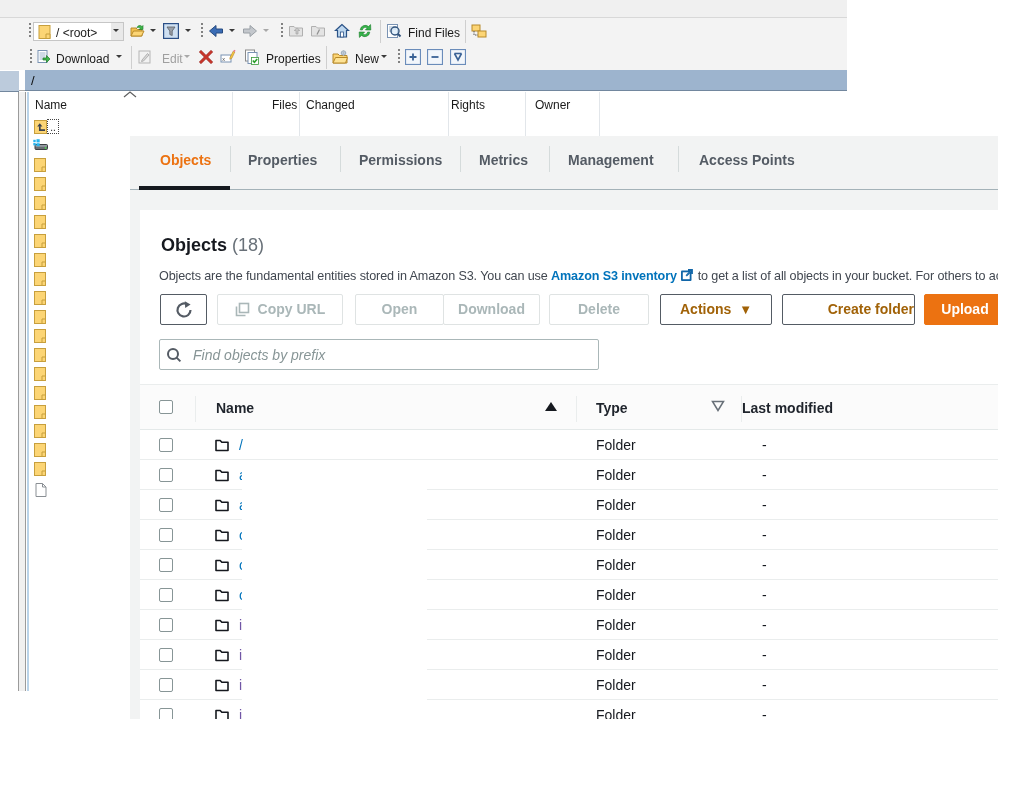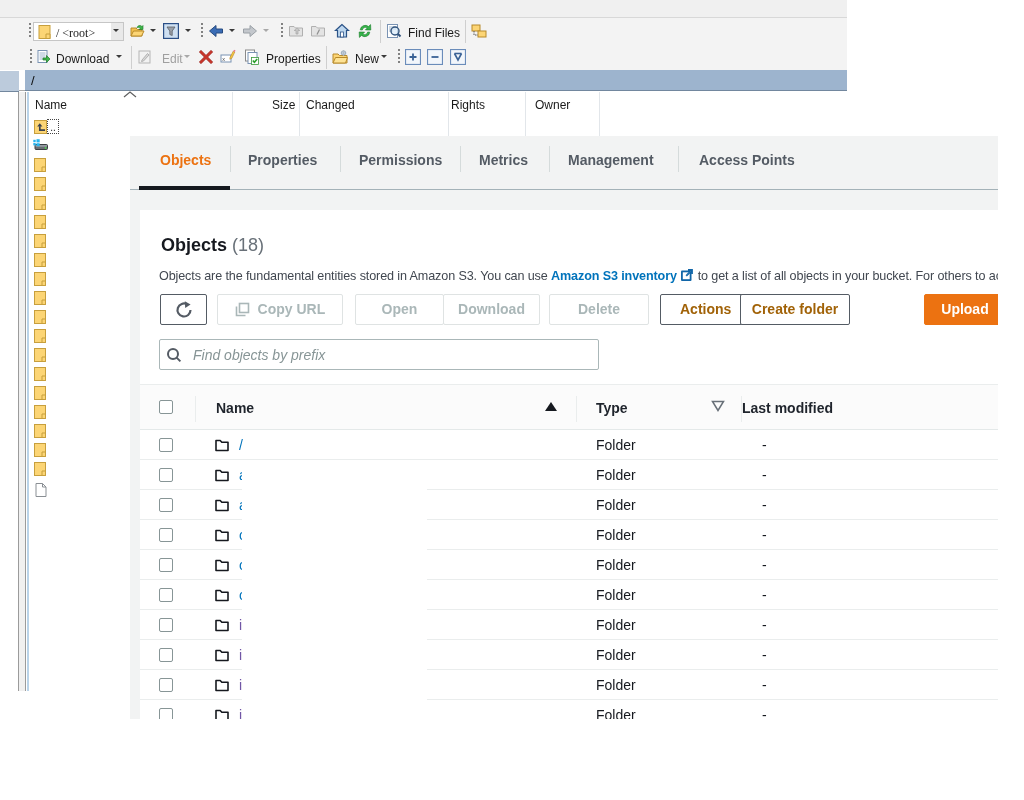--- a/index.html
+++ b/index.html
@@ -39,21 +39,21 @@
 <div class="abs" id="leftwhite"></div>
 
 <div class="abs grip" style="left:29px;top:23px;height:16px;"></div>
 <div class="abs" style="left:33px;top:22px;width:91px;height:19px;background:#ffffff;border:1px solid #c6c6c6;box-sizing:border-box;"></div>
 <div class="abs" style="left:111px;top:23px;width:12px;height:17px;background:#e9e9e9;"></div>
 <div class="abs dd" style="left:113px;top:29px;"></div>
 <div class="abs ticon" id="ic-folder1" style="left:37px;top:24px;"><svg width="16" height="16" viewBox="0 0 16 16">
       <rect x="2" y="1.5" width="11" height="13" fill="#fcd575" stroke="#c79f3d"></rect>
       <path d="M9 10 h4 v4.5 h-4 z" fill="#fcd575" stroke="#c79f3d"></path>
     </svg></div>
-<div class="abs tbtext" style="left:56px;top:25px;font-family:Liberation Serif, serif;">/ &lt;root&gt;</div>
+<div class="abs tbtext" style="left:56px;top:25px;">/ &lt;root&gt;</div>
 <div class="abs ticon" id="ic-openfolder" style="left:129px;top:23px;"><svg width="16" height="16" viewBox="0 0 16 16">
       <path d="M2 5 H7 L8.5 6.5 H13 V13 H2 Z" fill="#f3c14f" stroke="#b88a2a"></path>
       <path d="M2 13 L4.5 8 H15 L12.5 13 Z" fill="#fcd575" stroke="#b88a2a"></path>
       <path d="M8 4.5 C9 2 12 2 13 3.5 L14 2.5 V6.5 H10 L11.3 5.2 C10.5 4 9 4 8.5 5 Z" fill="#3db54a" stroke="#1e7a28" stroke-width="0.6"></path>
     </svg></div>
 <div class="abs dd" style="left:150px;top:29px;"></div>
 <div class="abs ticon" id="ic-filter" style="left:163px;top:23px;"><svg width="16" height="16" viewBox="0 0 16 16">
       <rect x="0.5" y="0.5" width="15" height="15" fill="#cfe0f2" stroke="#2b4f87" stroke-width="1.4"></rect>
       <path d="M4 4 H12 L9.2 8 V12.5 L6.8 11.5 V8 Z" fill="#9aa0a8" stroke="#5a6068" stroke-width="0.8"></path>
     </svg></div>
@@ -158,21 +158,21 @@
 <div class="abs" style="left:19px;top:90px;width:6px;height:1px;background:#aaaaaa;"></div>
 <div class="abs" id="abmain"></div>
 <div class="abs" id="abslash">/</div>
 
 <div class="abs" id="splitter"></div>
 <div class="abs" id="blueline"></div>
 <div class="abs lhead" style="left:35px;">Name</div>
 <svg class="abs" style="left:123px;top:91px;" width="14" height="7" viewBox="0 0 14 7">
     <path d="M1 6 L7 1 L13 6" fill="none" stroke="#606060" stroke-width="1.2"></path>
   </svg>
-<div class="abs lhead" style="left:272px;width:20px;text-align:right;">Size</div>
+<div class="abs lhead" style="left:272px;width:20px;text-align:right;">Files</div>
 <div class="abs lhead" style="left:306px;">Changed</div>
 <div class="abs lhead" style="left:451px;">Rights</div>
 <div class="abs lhead" style="left:535px;">Owner</div>
 <div class="abs lsep" style="left:232px;"></div>
 <div class="abs lsep" style="left:299px;"></div>
 <div class="abs lsep" style="left:448px;"></div>
 <div class="abs lsep" style="left:525px;"></div>
 <div class="abs lsep" style="left:599px;"></div>
 
 <div class="abs ficon" id="ic-parent" style="top:119px;"><svg width="16" height="16" viewBox="0 0 16 16">
@@ -304,21 +304,21 @@
       <path d="M10.8 1.2 L16.6 4.6 L11.2 8.1" fill="#545b64" stroke="none"></path>
     </svg></div>
 <div class="btn dis" style="left:217px;width:126px;"><svg style="vertical-align:-3px;margin-right:4px" width="15" height="15" viewBox="0 0 15 15">
       <rect x="4.5" y="1.5" width="9" height="9" fill="none" stroke="#aab7b8" stroke-width="1.6"></rect>
       <path d="M10.5 13.5 H1.5 V4.5" fill="none" stroke="#aab7b8" stroke-width="1.6"></path>
     </svg> Copy URL</div>
 <div class="btn dis" style="left:355px;width:89px;">Open</div>
 <div class="btn dis" style="left:443px;width:97px;">Download</div>
 <div class="btn dis" style="left:549px;width:100px;">Delete</div>
 <div class="btn" style="left:660px;width:112px;">Actions&nbsp;&nbsp;<span style="font-size:13px;">▼</span></div>
-<div class="btn" style="left:740px;width:110px;">Create folder</div>
+<div class="btn" style="left:782px;width:133px;text-align:right;">Create folder</div>
 <div class="btn" style="left:924px;width:82px;background:#ec7211;border-color:#ec7211;color:#ffffff;">Upload</div>
 
 <div class="abs" style="left:159px;top:339px;width:440px;height:31px;box-sizing:border-box;border:1px solid #aab7b8;border-radius:2px;background:#fff;"></div>
 <svg class="abs" style="left:166px;top:347px;" width="16" height="16" viewBox="0 0 16 16">
     <circle cx="7" cy="7" r="5" fill="none" stroke="#545b64" stroke-width="2"></circle>
     <line x1="10.6" y1="10.6" x2="14.4" y2="14.4" stroke="#545b64" stroke-width="2"></line>
   </svg>
 <div class="abs" style="left:193px;top:347px;font-size:14px;font-style:italic;color:#879596;">Find objects by prefix</div>
 
 <div class="abs" style="left:140px;top:384px;width:858px;height:46px;background:#fbfbfb;border-top:1px solid #eaeded;border-bottom:1px solid #e4e9e9;box-sizing:border-box;"></div>

